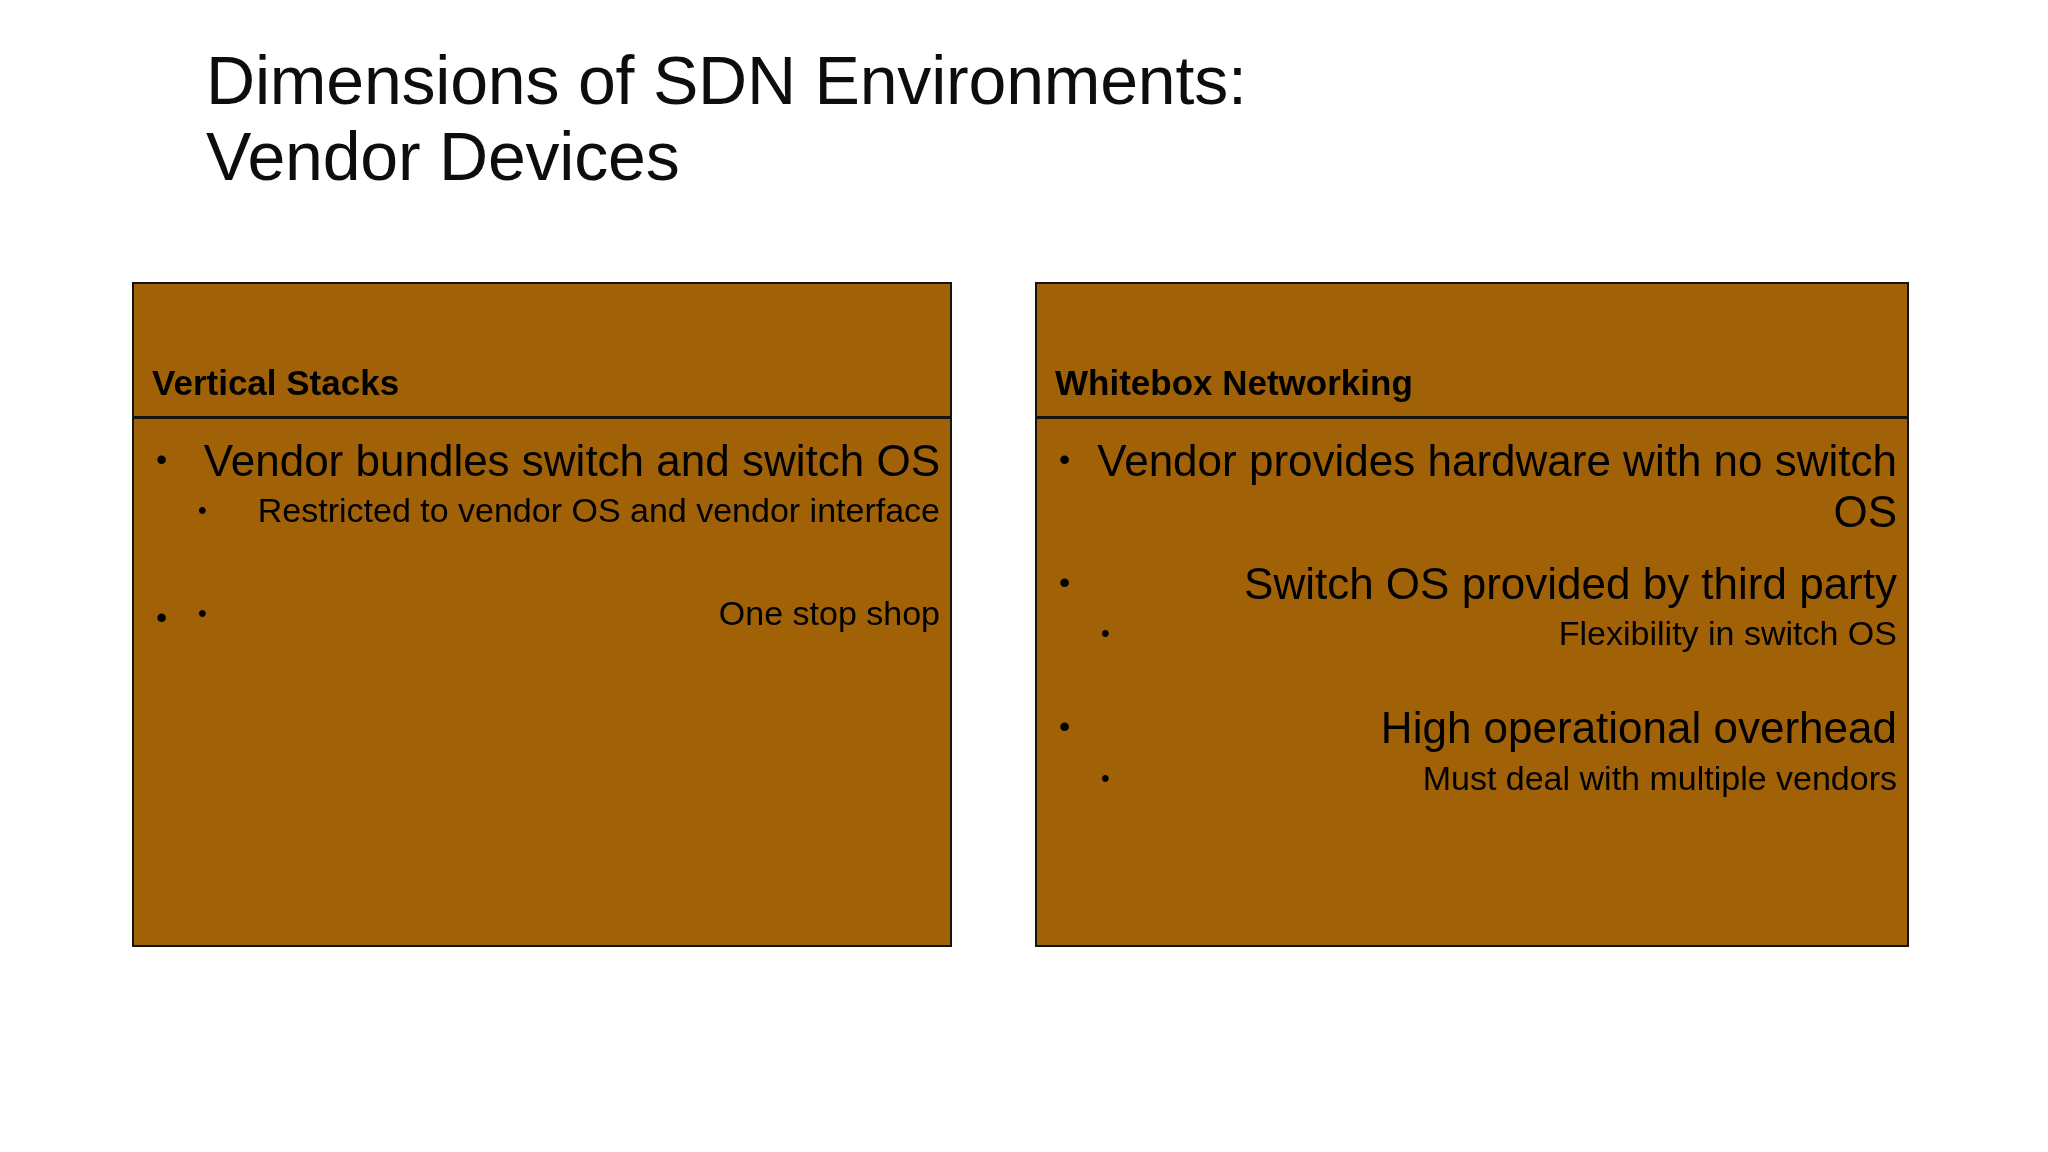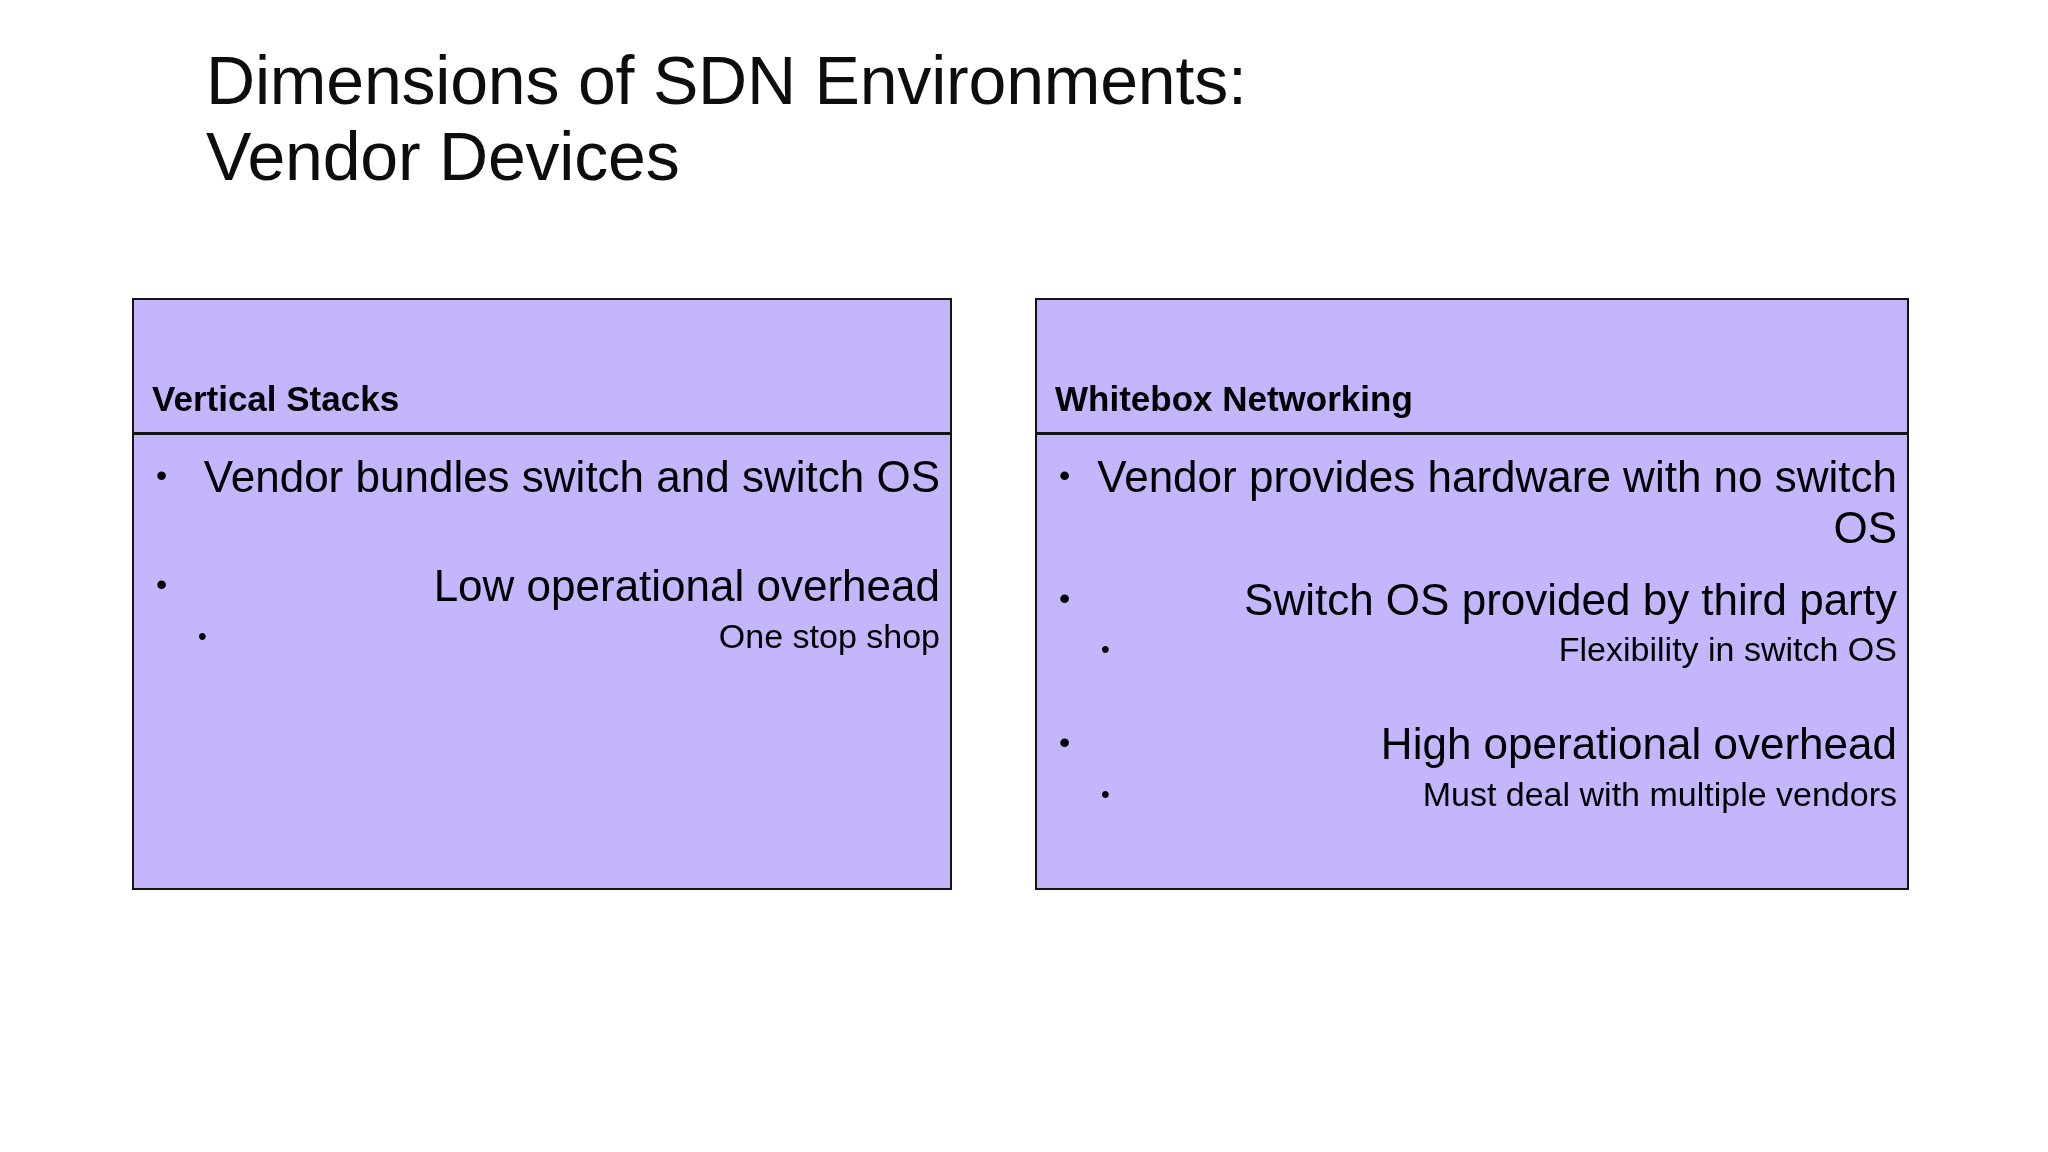--- a/index.html
+++ b/index.html
@@ -30,25 +30,25 @@
     margin-left: 48px;
   }
   .slide-title .tline {
     display: block;
     white-space: pre;
   }
 
   
   .table-wrap {
     position: absolute;
-    top: 298px;
-    height: 592px;
+    top: 282px;
+    height: 665px;
     border: 2px solid #141414;
     box-sizing: border-box;
-    background: #c4b5fd;
+    background: #a16207;
   }
   #table-left  { left: 132px;  width: 820px; }
   #table-right { left: 1035px; width: 874px; }
 
   .table-header {
     height: 135px;
     box-sizing: border-box;
     border-bottom: 3px solid #141414;
     display: flex;
     align-items: flex-end;
@@ -134,26 +134,30 @@
 
   <div class="table-header">
     <span class="htext">Vertical Stacks</span>
   </div>
 
   <div class="table-body">
     <ul class="lvl1">
 
       <li class="b1">
         <span class="btxt">Vendor bundles switch and switch OS</span>
+        <ul class="lvl2">
+          <li class="b2">
+            <span class="btxt">Restricted to vendor OS and vendor interface</span>
+          </li>
+        </ul>
       </li>
 
       <div class="gap-lg"></div>
 
       <li class="b1">
-        <span class="btxt">Low operational overhead</span>
         <ul class="lvl2">
           <li class="b2">
             <span class="btxt">One stop shop</span>
           </li>
         </ul>
       </li>
 
     </ul>
   </div>
 </div>

